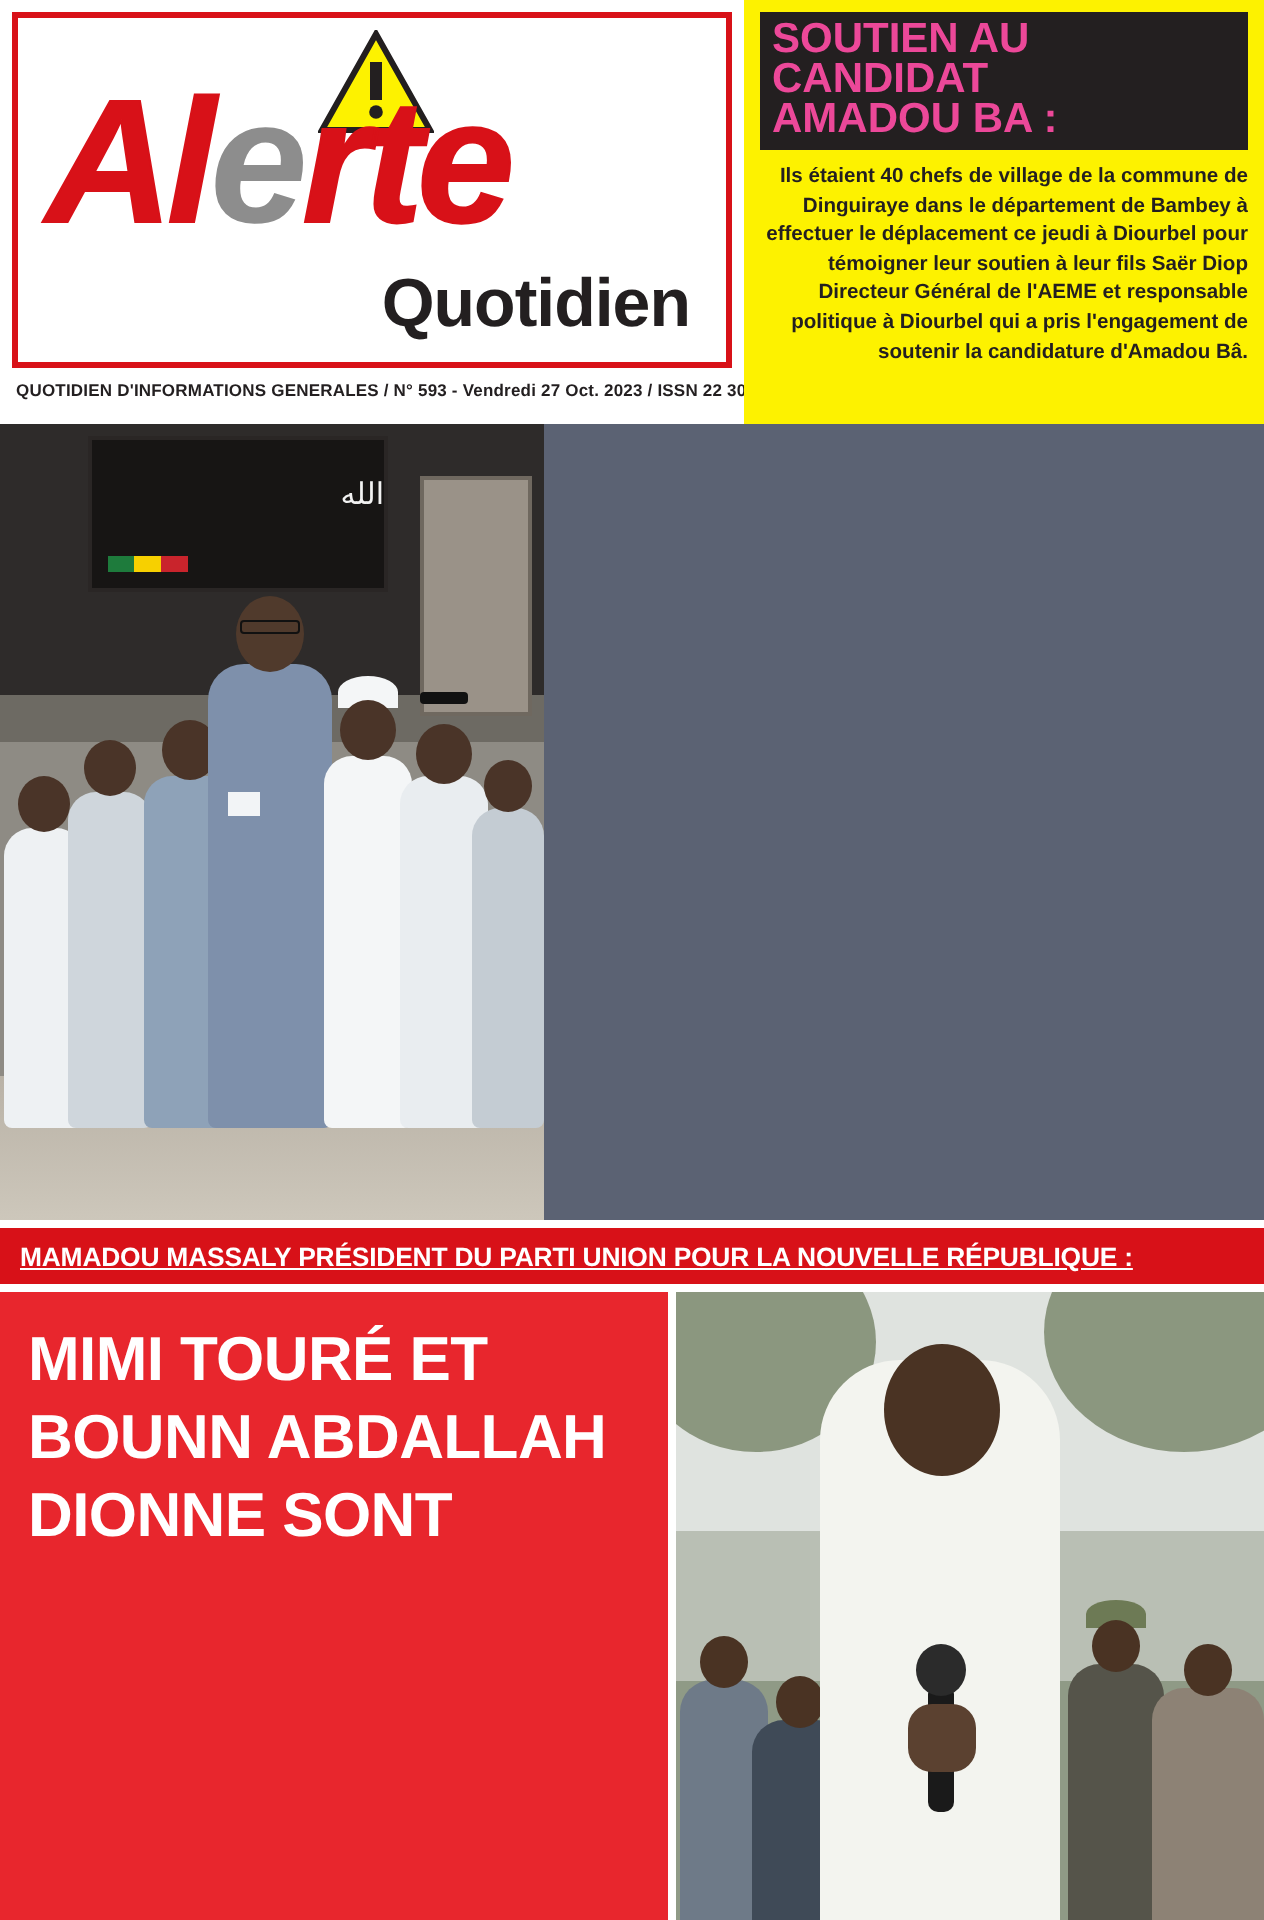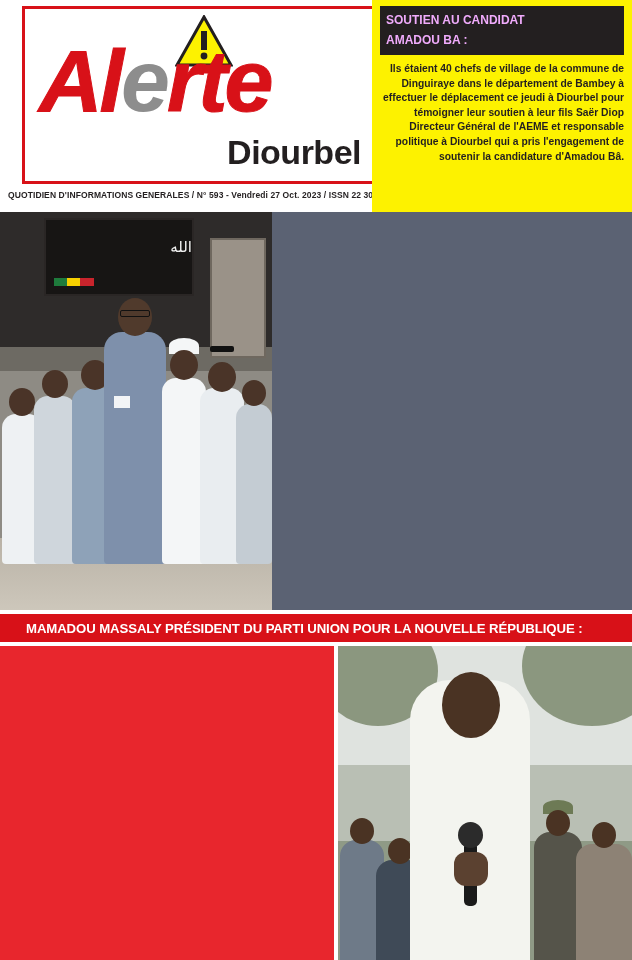--- a/index.html
+++ b/index.html
@@ -11,21 +11,21 @@
   }
   .page { position: relative; width: 632px; height: 960px; background: #fff; }
 
   
   .masthead {
     position: absolute; left: 0; top: 0; width: 372px; height: 212px;
     background: #ffffff; border-right: 2px solid #ffffff;
   }
   .logo-box {
     position: absolute; left: 6px; top: 6px; width: 360px; height: 178px;
-    border: 3px solid #d81118; background: #fff; margin-left: 16px;
+    border: 3px solid #d81118; background: #fff;
   }
   .logo-alerte {
     position: absolute; left: 14px; top: 28px;
     font-family: "Liberation Sans", sans-serif;
     font-weight: bold; font-style: italic;
     font-size: 88px; line-height: 88px;
     color: #d81118; letter-spacing: -3px;
     -webkit-text-stroke: 1px #d81118;
   }
   .logo-alerte .grey { color: #8d8d8d; -webkit-text-stroke: 0; }
@@ -41,22 +41,22 @@
     font-size: 8.5px; font-weight: bold; color: #231f20;
     letter-spacing: 0.1px; white-space: nowrap;
   }
 
   
   .yellow-box {
     position: absolute; left: 372px; top: 0; width: 260px; height: 212px;
     background: #fdf200; padding: 6px 8px 8px 8px;
   }
   .yellow-kicker {
-    background: #231f20; color: #f0abfc;
-    font-weight: bold; font-size: 12px; line-height: 20px;
+    background: #231f20; color: #ec4899;
+    font-weight: bold; font-size: 21px; line-height: 20px;
     padding: 4px 6px 5px 6px;
     text-transform: uppercase;
   }
   .yellow-body {
     margin-top: 7px;
     font-size: 10.3px; line-height: 14.6px;
     font-weight: bold; color: #231f20;
     text-align: right;
   }
 
@@ -125,22 +125,22 @@
   .hl-white {
     color: #ffffff; font-weight: bold; font-size: 35px; line-height: 38px;
     text-transform: uppercase; letter-spacing: -0.4px; margin-top: 2px;
   }
 
   
   .red-strip {
     position: absolute; left: 0; top: 614px; width: 632px; height: 28px;
     background: #d81118; color: #ffffff;
     font-weight: bold; font-size: 13.2px; letter-spacing: -0.1px;
-    display: flex; align-items: center; padding-left: 26px;
-    text-transform: uppercase; white-space: nowrap;
+    display: flex; align-items: center; padding-left: 10px;
+    text-transform: uppercase; white-space: nowrap; text-decoration: underline;
   }
 
   
   .bottom-red {
     position: absolute; left: 0; top: 646px; width: 334px; height: 314px;
     background: #e8262d; padding: 14px 10px 10px 14px;
   }
   .br-white {
     color: #ffffff; font-weight: bold; font-size: 31px; line-height: 39px;
     text-transform: uppercase; letter-spacing: -0.3px;
@@ -194,21 +194,21 @@
 <div class="page">
 
   <div class="masthead">
     <div class="logo-box">
       <svg class="warning-tri" viewBox="0 0 58 52">
         <polygon points="29,2 56,50 2,50" fill="#fdf200" stroke="#231f20" stroke-width="3"></polygon>
         <rect x="26" y="16" width="6" height="19" fill="#231f20"></rect>
         <circle cx="29" cy="41" r="3.4" fill="#231f20"></circle>
       </svg>
       <div class="logo-alerte">Al<span class="grey">e</span>rte</div>
-      <div class="logo-quotidien">Diourbel</div>
+      <div class="logo-quotidien">Quotidien</div>
     </div>
     <div class="strapline">QUOTIDIEN D'INFORMATIONS GENERALES / N° 593 - Vendredi 27 Oct. 2023 / ISSN 22 30 08 56</div>
   </div>
 
   <div class="yellow-box">
     <div class="yellow-kicker">
       <div>SOUTIEN AU CANDIDAT</div>
       <div>AMADOU BA :</div>
     </div>
     <div class="yellow-body">Ils étaient 40 chefs de village de la commune de Dinguiraye dans le département de Bambey à effectuer le déplacement ce jeudi à Diourbel pour témoigner leur soutien à leur fils Saër Diop Directeur Général de l'AEME et responsable politique à Diourbel qui a pris l'engagement de soutenir la candidature d'Amadou Bâ.</div>
@@ -249,20 +249,21 @@
         <div class="head"></div>
       </div>
   </div>
 
   <div class="headline-box">
   </div>
 
   <div class="red-strip">MAMADOU MASSALY PRÉSIDENT DU PARTI UNION POUR LA NOUVELLE RÉPUBLIQUE :</div>
 
   <div class="bottom-red">
+    <div class="br-white">MIMI TOURÉ ET BOUNN ABDALLAH DIONNE SONT</div>
   </div>
 
   <div class="bottom-photo">
     <div class="bp-sky"></div>
     <div class="bp-tree" style="left:-20px;top:-30px;width:120px;height:110px;"></div>
     <div class="bp-tree" style="right:-30px;top:-40px;width:140px;height:120px;"></div>
     <div class="bp-fig bpf1">
         <div class="h"></div>
       </div>
     <div class="bp-fig bpf2">

